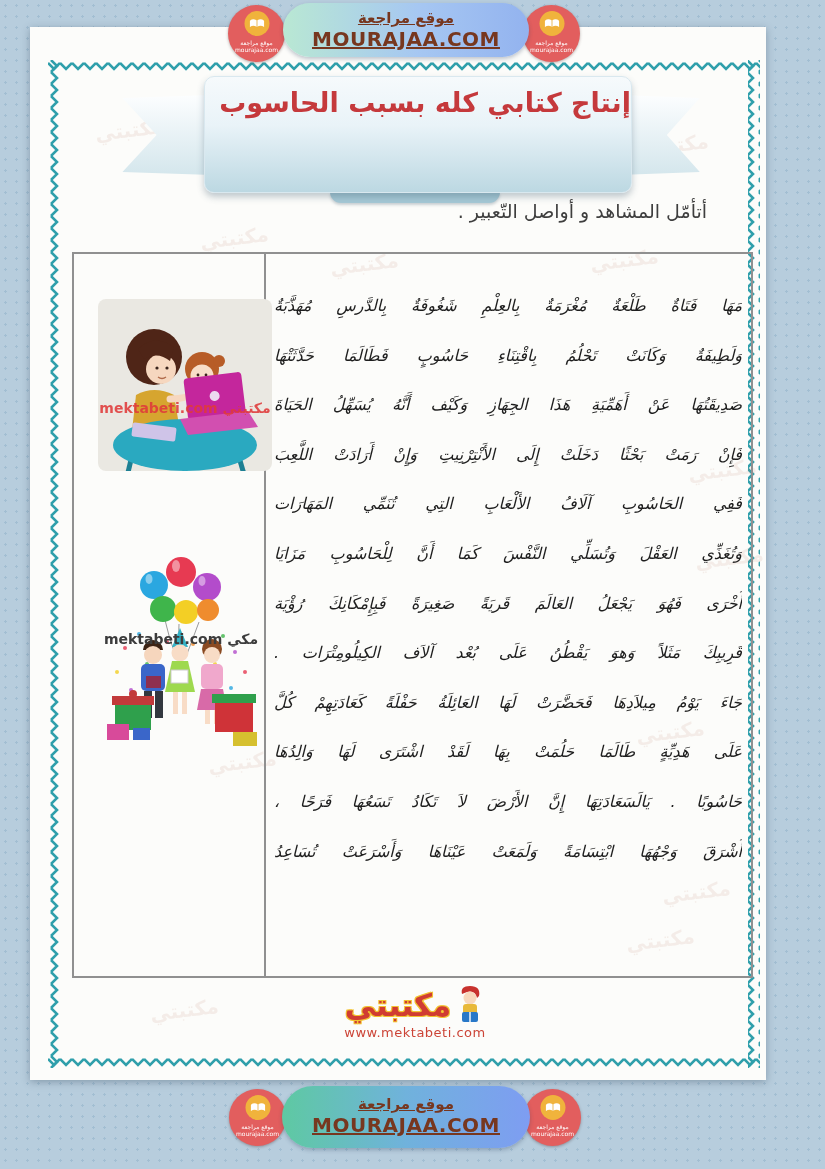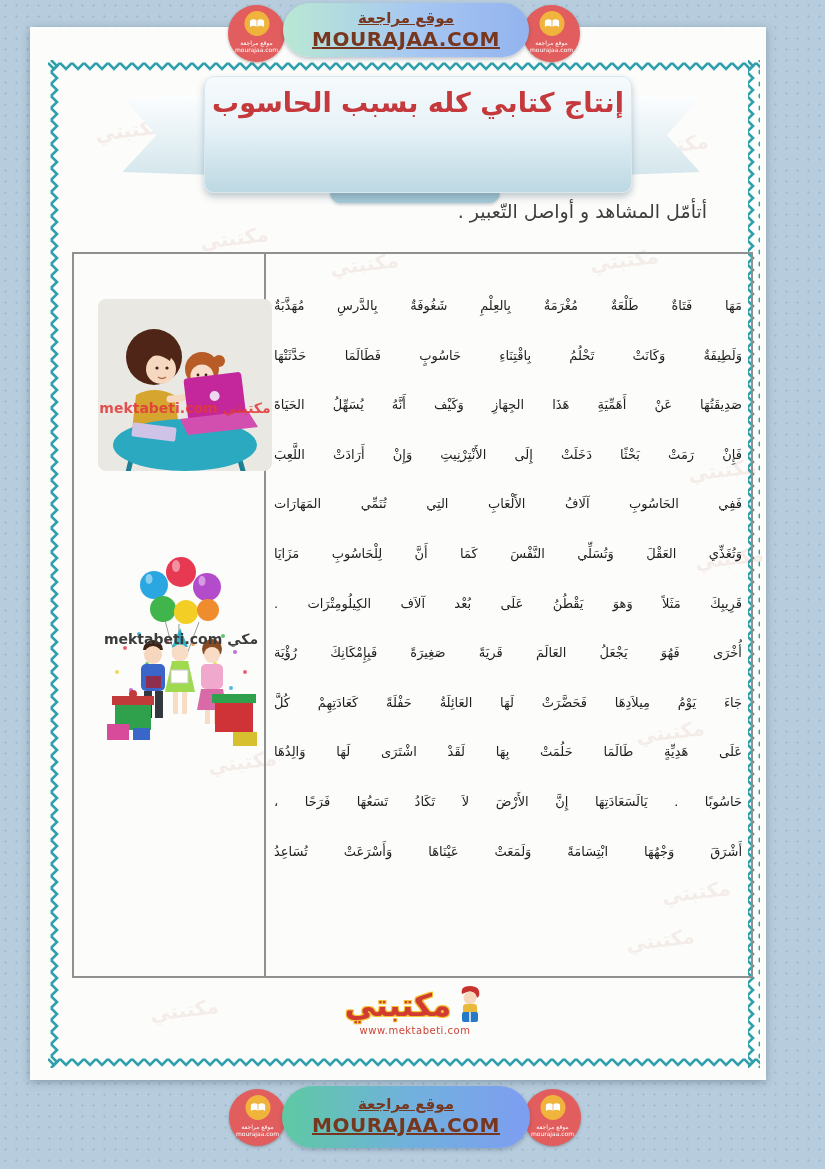--- a/index.html
+++ b/index.html
@@ -49,21 +49,21 @@
     clip-path:polygon(0 0, 98% 5%, 68% 50%, 98% 95%, 0 100%); }
   .ribbon-center{
     position:absolute; left:204px; top:76px; width:428px; height:117px;
     border-radius:10px; border:1px solid #d9e8ef;
     background:linear-gradient(180deg,#f6fafc 0%,#e9f3f8 42%,#bcd8e2 100%);
     box-shadow:0 4px 7px rgba(50,80,100,.3);
   }
   .ribbon-tab{ position:absolute; left:330px; top:192px; width:170px; height:11px;
     background:#a6c9d6; border-radius:0 0 14px 14px; box-shadow:0 2px 3px rgba(50,80,100,.25); }
   .banner-title{
-    margin-top:10px; text-align:center; direction:rtl;
+    margin-top:10px; text-align:right; direction:rtl;
     font-size:27px; font-weight:bold; color:#c5393c;
   }
 
   .instruction{
     position:absolute; top:200px; right:118px; direction:rtl;
     font-size:19px; color:#3e3e3e; font-weight:400;
   }
 
   
   .content-box{
@@ -71,32 +71,32 @@
     border:2px solid #909090;
   }
   .divider{ position:absolute; left:190px; top:0; bottom:0; width:2px; background:#909090; }
   .frame1{ position:absolute; left:24px; top:45px; width:174px; height:172px;
     background:#eae8e2; border-radius:8px; overflow:hidden; }
   .frame2{ position:absolute; left:21px; top:298px; width:172px; height:198px; overflow:hidden; }
 
   .passage{ position:absolute; left:200px; right:9px; top:27px; direction:rtl; }
   .pline{
     height:49.6px; line-height:49.6px; overflow:hidden;
-    font-size:13px; color:#1e1e1e;
-    text-align:justify; text-align-last:justify;
+    font-size:16px; color:#1e1e1e;
+    text-align:justify; text-align-last:justify;font-style:italic;
   }
 
   
   .logo{ position:absolute; left:310px; top:984px; width:210px; text-align:center; }
   .logo-row{ display:flex; align-items:center; justify-content:center; gap:4px; }
   .logo-name{
     font-size:31px; font-weight:bold; color:#d03c32; direction:rtl; line-height:34px;
     text-shadow:1px 1px 0 #f2c230,-1px 1px 0 #f2c230,1px -1px 0 #f2c230,-1px -1px 0 #f2c230;
   }
-  .logo-url{ font-size:10px; color:#cc4437; letter-spacing:.5px; margin-top:-1px; }
+  .logo-url{ font-size:13px; color:#cc4437; letter-spacing:.5px; margin-top:-1px; }
 
   
   .wm{ position:absolute; font-size:20px; font-weight:bold; color:#c08a74;
     opacity:.13; transform:rotate(-7deg); direction:rtl; pointer-events:none; }
 </style>
 </head>
 <body>
 
 <div class="screen">
 
@@ -275,22 +275,22 @@
       </svg>
     </div>
 
     <div class="passage">
       <div class="pline">مَهَا فَتَاةٌ طَلْعَةٌ مُغْرَمَةٌ بِالعِلْمِ شَغُوفَةٌ بِالدَّرسِ مُهَذَّبَةٌ</div>
       <div class="pline">وَلَطِيفَةٌ وَكَانَتْ تَحْلُمُ بِاقْتِنَاءِ حَاسُوبٍ فَطَالَمَا حَدَّثَتْهَا</div>
       <div class="pline">صَدِيقَتُهَا عَنْ أَهَمِّيَةِ هَذَا الجِهَازِ وَكَيْف أَنَّهُ يُسَهِّلُ الحَيَاةَ</div>
       <div class="pline">فَإِنْ رَمَتْ بَحْثًا دَخَلَتْ إِلَى الأَنْتِرْنِيتِ وَإِنْ أَرَادَتْ اللَّعِبَ</div>
       <div class="pline">فَفِي الحَاسُوبِ آلَافُ الأَلْعَابِ التِي تُنَمِّي المَهَارَات</div>
       <div class="pline">وَتُغَذِّي العَقْلَ وَتُسَلِّي النَّفْسَ كَمَا أَنَّ لِلْحَاسُوبِ مَزَايَا</div>
+      <div class="pline">أُخْرَى فَهُوَ يَجْعَلُ العَالَمَ قَريَةً صَغِيرَةً فَبِإِمْكَانِكَ رُؤْيَة</div>
       <div class="pline">قَرِيبِكَ مَثَلاً وَهوَ يَقْطُنُ عَلَى بُعْد آلاَف الكِيلُومِتْرَات .</div>
-      <div class="pline">أُخْرَى فَهُوَ يَجْعَلُ العَالَمَ قَريَةً صَغِيرَةً فَبِإِمْكَانِكَ رُؤْيَة</div>
       <div class="pline">جَاءَ يَوْمُ مِيلاَدِهَا فَحَضَّرَتْ لَهَا العَائِلَةُ حَفْلَةً كَعَادَتِهِمْ كُلَّ</div>
       <div class="pline">عَلَى هَدِيِّةٍ طَالَمَا حَلُمَتْ بِهَا لَقَدْ اشْتَرَى لَهَا وَالِدُهَا</div>
       <div class="pline">حَاسُوبًا . يَالَسَعَادَتِهَا إِنَّ الأَرْضَ لاَ تَكَادُ تَسَعُهَا فَرَحًا ،</div>
       <div class="pline">أَشْرَقَ وَجْهُهَا ابْتِسَامَةً وَلَمَعَتْ عَيْنَاهَا وَأَسْرَعَتْ تُسَاعِدُ</div>
     </div>
   </div>
 
   <div class="logo">
     <div class="logo-row">
       <span class="logo-name">مكتبتي</span>

